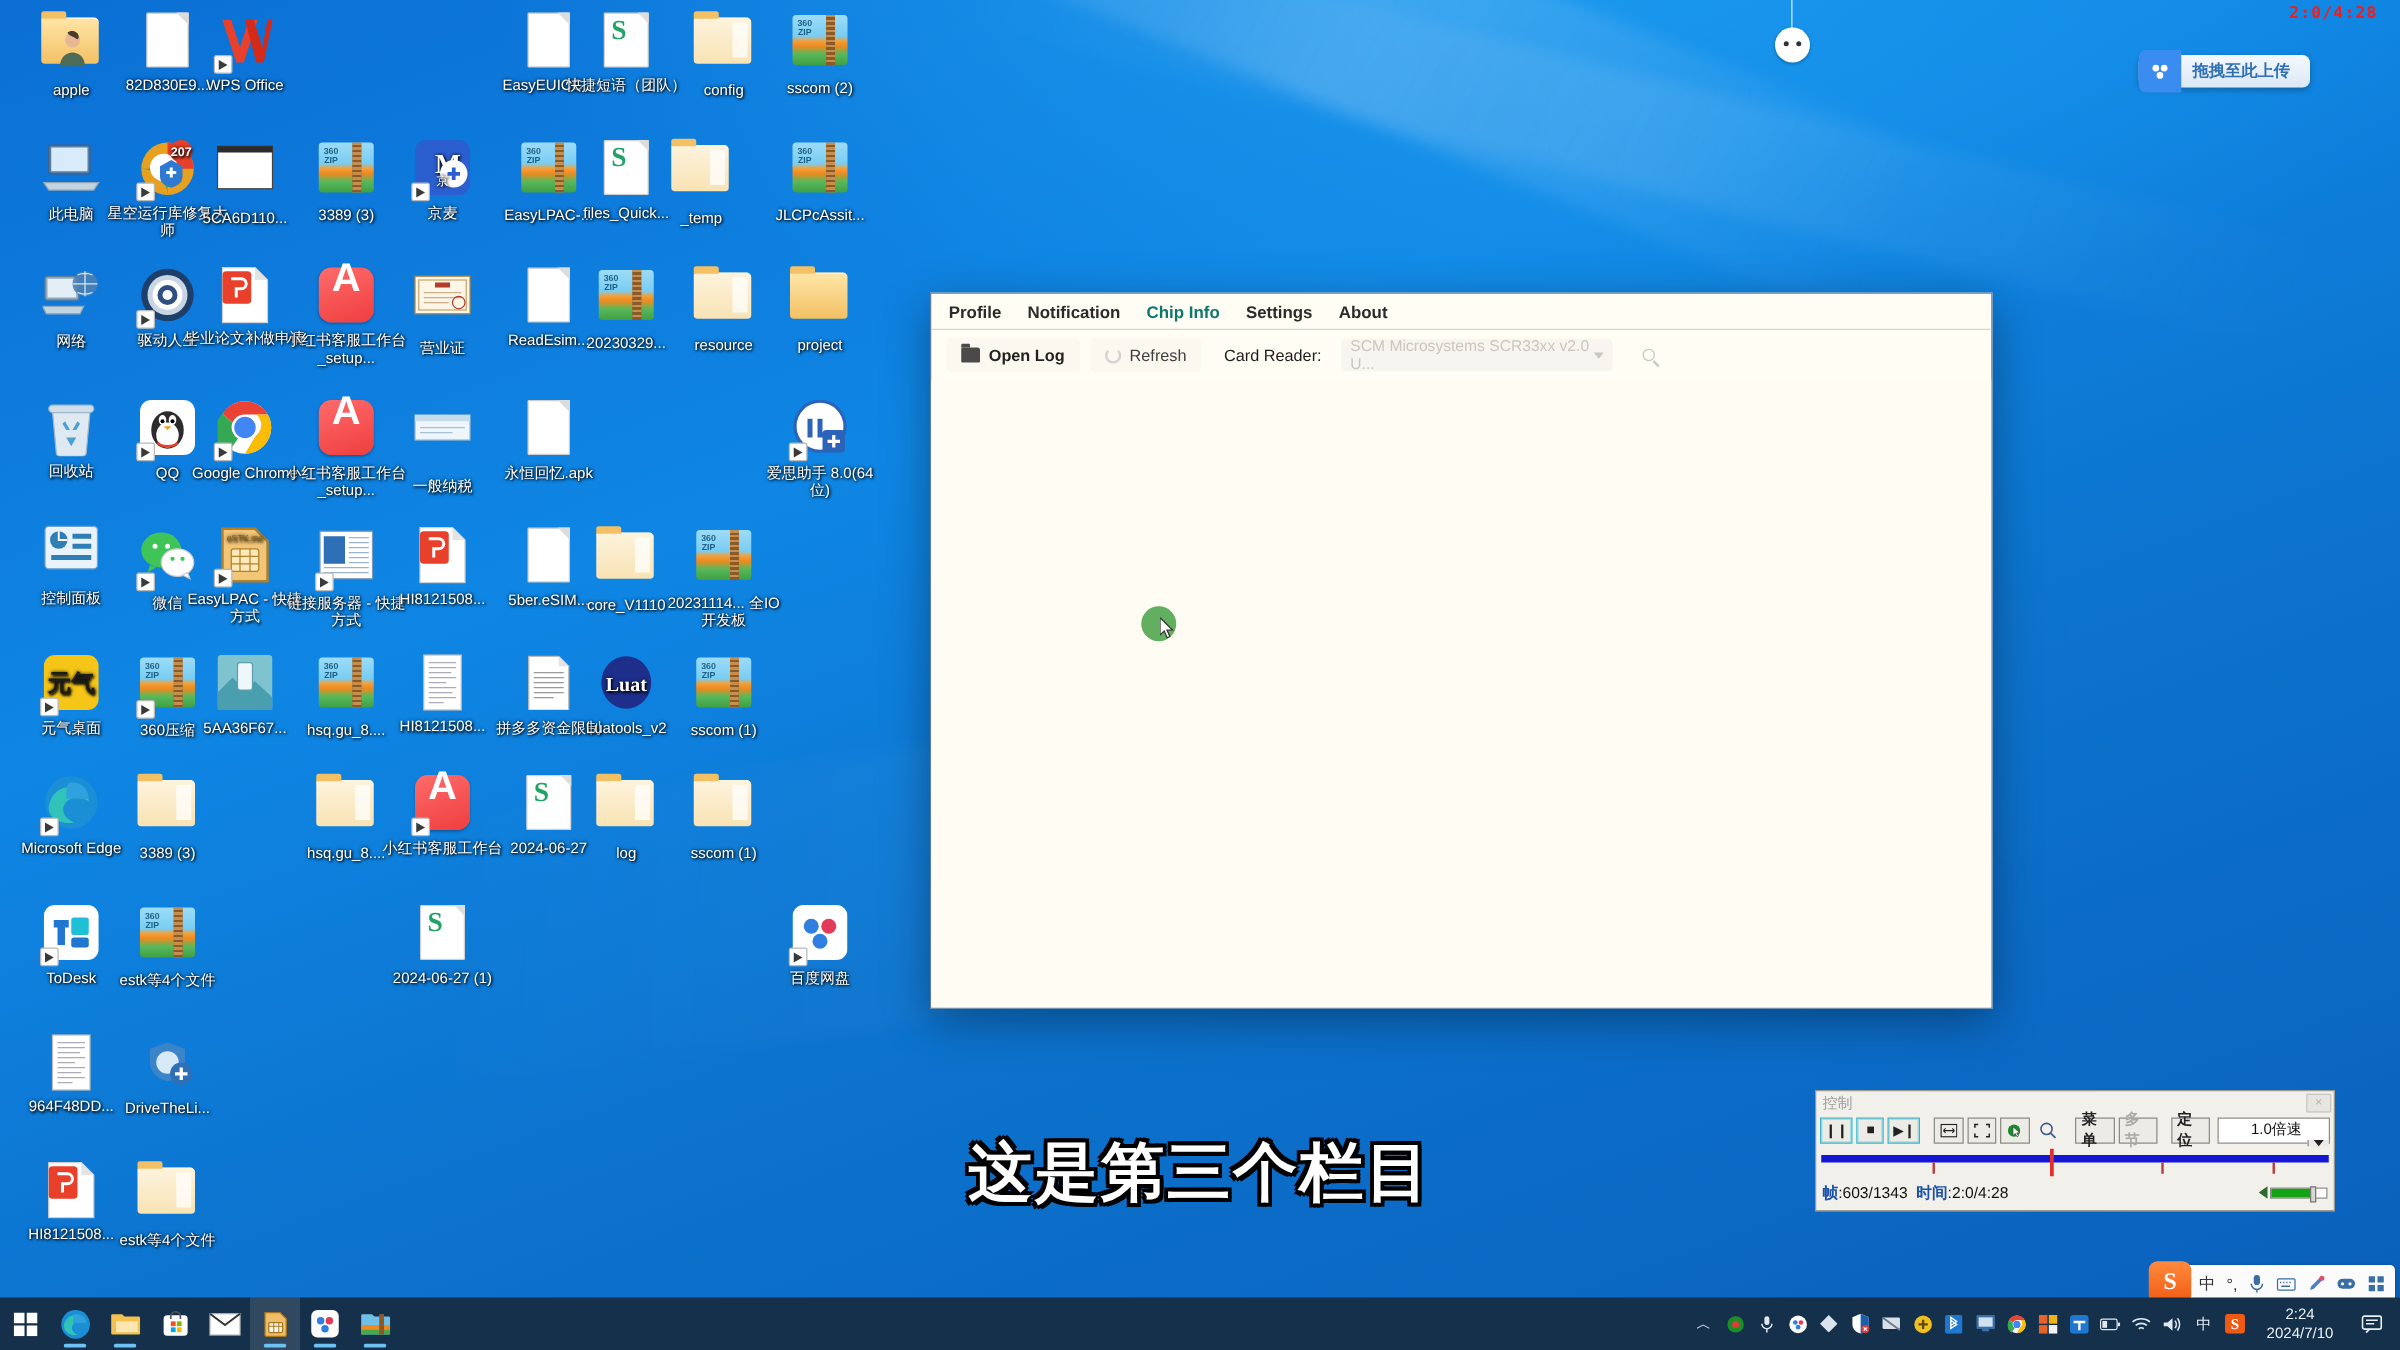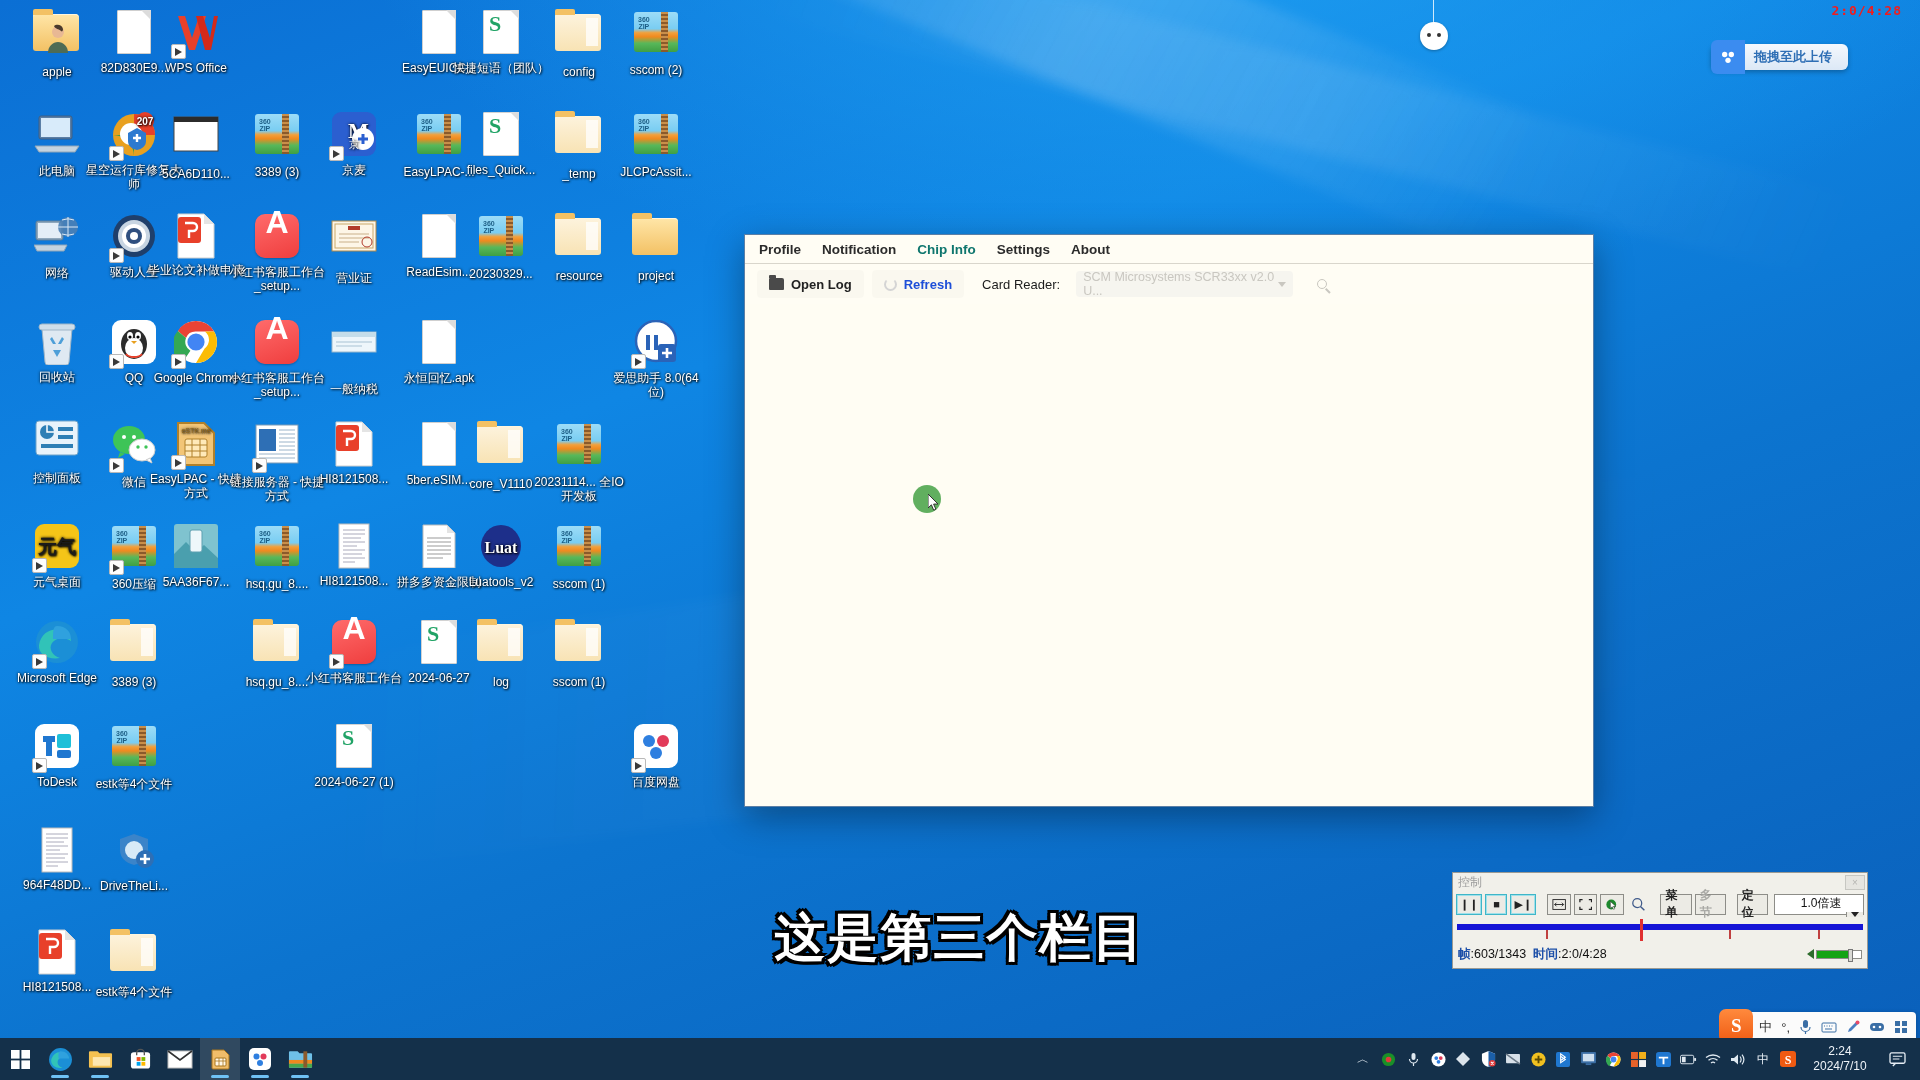--- a/index.html
+++ b/index.html
@@ -87,21 +87,21 @@
   .wbtn{width:46px;height:36px;display:flex;align-items:center;justify-content:center;font-size:14px;color:#222;}
 
   #menubar{height:28px;display:flex;align-items:center;padding-left:14px;gap:21px;flex:none;}
   .menu-item{font-size:13.5px;color:#2b2b2b;font-weight:bold;cursor:default;}
   .menu-item.active{color:#0f766e;}
   #menu-underline{height:1px;background:#d9d6cc;flex:none;}
 
   #toolbar{height:40px;display:flex;align-items:center;padding:0 12px;gap:8px;flex:none;}
   .tb-btn{display:flex;align-items:center;gap:7px;height:28px;padding:0 12px;border-radius:4px;font-size:13px;
      color:#222;font-weight:bold;background:rgba(0,0,0,.02);}
-  .tb-btn.disabled{color:#1d4ed8;font-weight:bold;}
+  .tb-btn.disabled{color:#404040;font-weight:normal;}
   .folder-glyph{width:15px;height:12px;background:#4a4a4a;border-radius:1px 2px 1px 1px;position:relative;}
   .folder-glyph:before{content:"";position:absolute;top:-3px;left:0;width:7px;height:3px;background:#4a4a4a;border-radius:1px 1px 0 0;}
   .refresh-glyph{width:13px;height:13px;border:2px solid #d4d4d4;border-radius:50%;border-top-color:transparent;}
   .cr-label{font-size:13px;color:#1c1c1c;margin-left:10px;}
   #card-reader-select{margin-left:8px;width:217px;height:26px;border-radius:4px;background:#f6f5ef;display:flex;align-items:center;
      padding:0 7px;font-size:12.5px;color:#c9c7c0;}
   #card-reader-select .caret{margin-left:auto;border-left:4px solid transparent;border-right:4px solid transparent;border-top:5px solid #c9c7c0;}
   #reader-search-btn{width:30px;height:26px;border-radius:4px;margin-left:6px;display:flex;align-items:center;justify-content:center;}
   .mag{width:10px;height:10px;border:1.6px solid #c9c7c0;border-radius:50%;position:relative;}
   .mag:after{content:"";position:absolute;right:-5px;bottom:-4px;width:6px;height:1.6px;background:#c9c7c0;transform:rotate(45deg);}
@@ -299,21 +299,21 @@
         <div class="a-zip"></div>
       </div>
       <span class="lbl">EasyLPAC-...</span>
     </div>
     <div class="dicon" style="left: 452px; top: 110px;">
       <div class="ico">
         <div class="a-green-s"></div>
       </div>
       <span class="lbl">files_Quick...</span>
     </div>
-    <div class="dicon" style="left: 530px; top: 110px;">
+    <div class="dicon" style="left: 512px; top: 110px;">
       <div class="ico">
         <div class="a-folder open"></div>
       </div>
       <span class="lbl">_temp</span>
     </div>
     <div class="dicon" style="left: 607px; top: 110px;">
       <div class="ico">
         <div class="a-zip"></div>
       </div>
       <span class="lbl">JLCPcAssit...</span>

